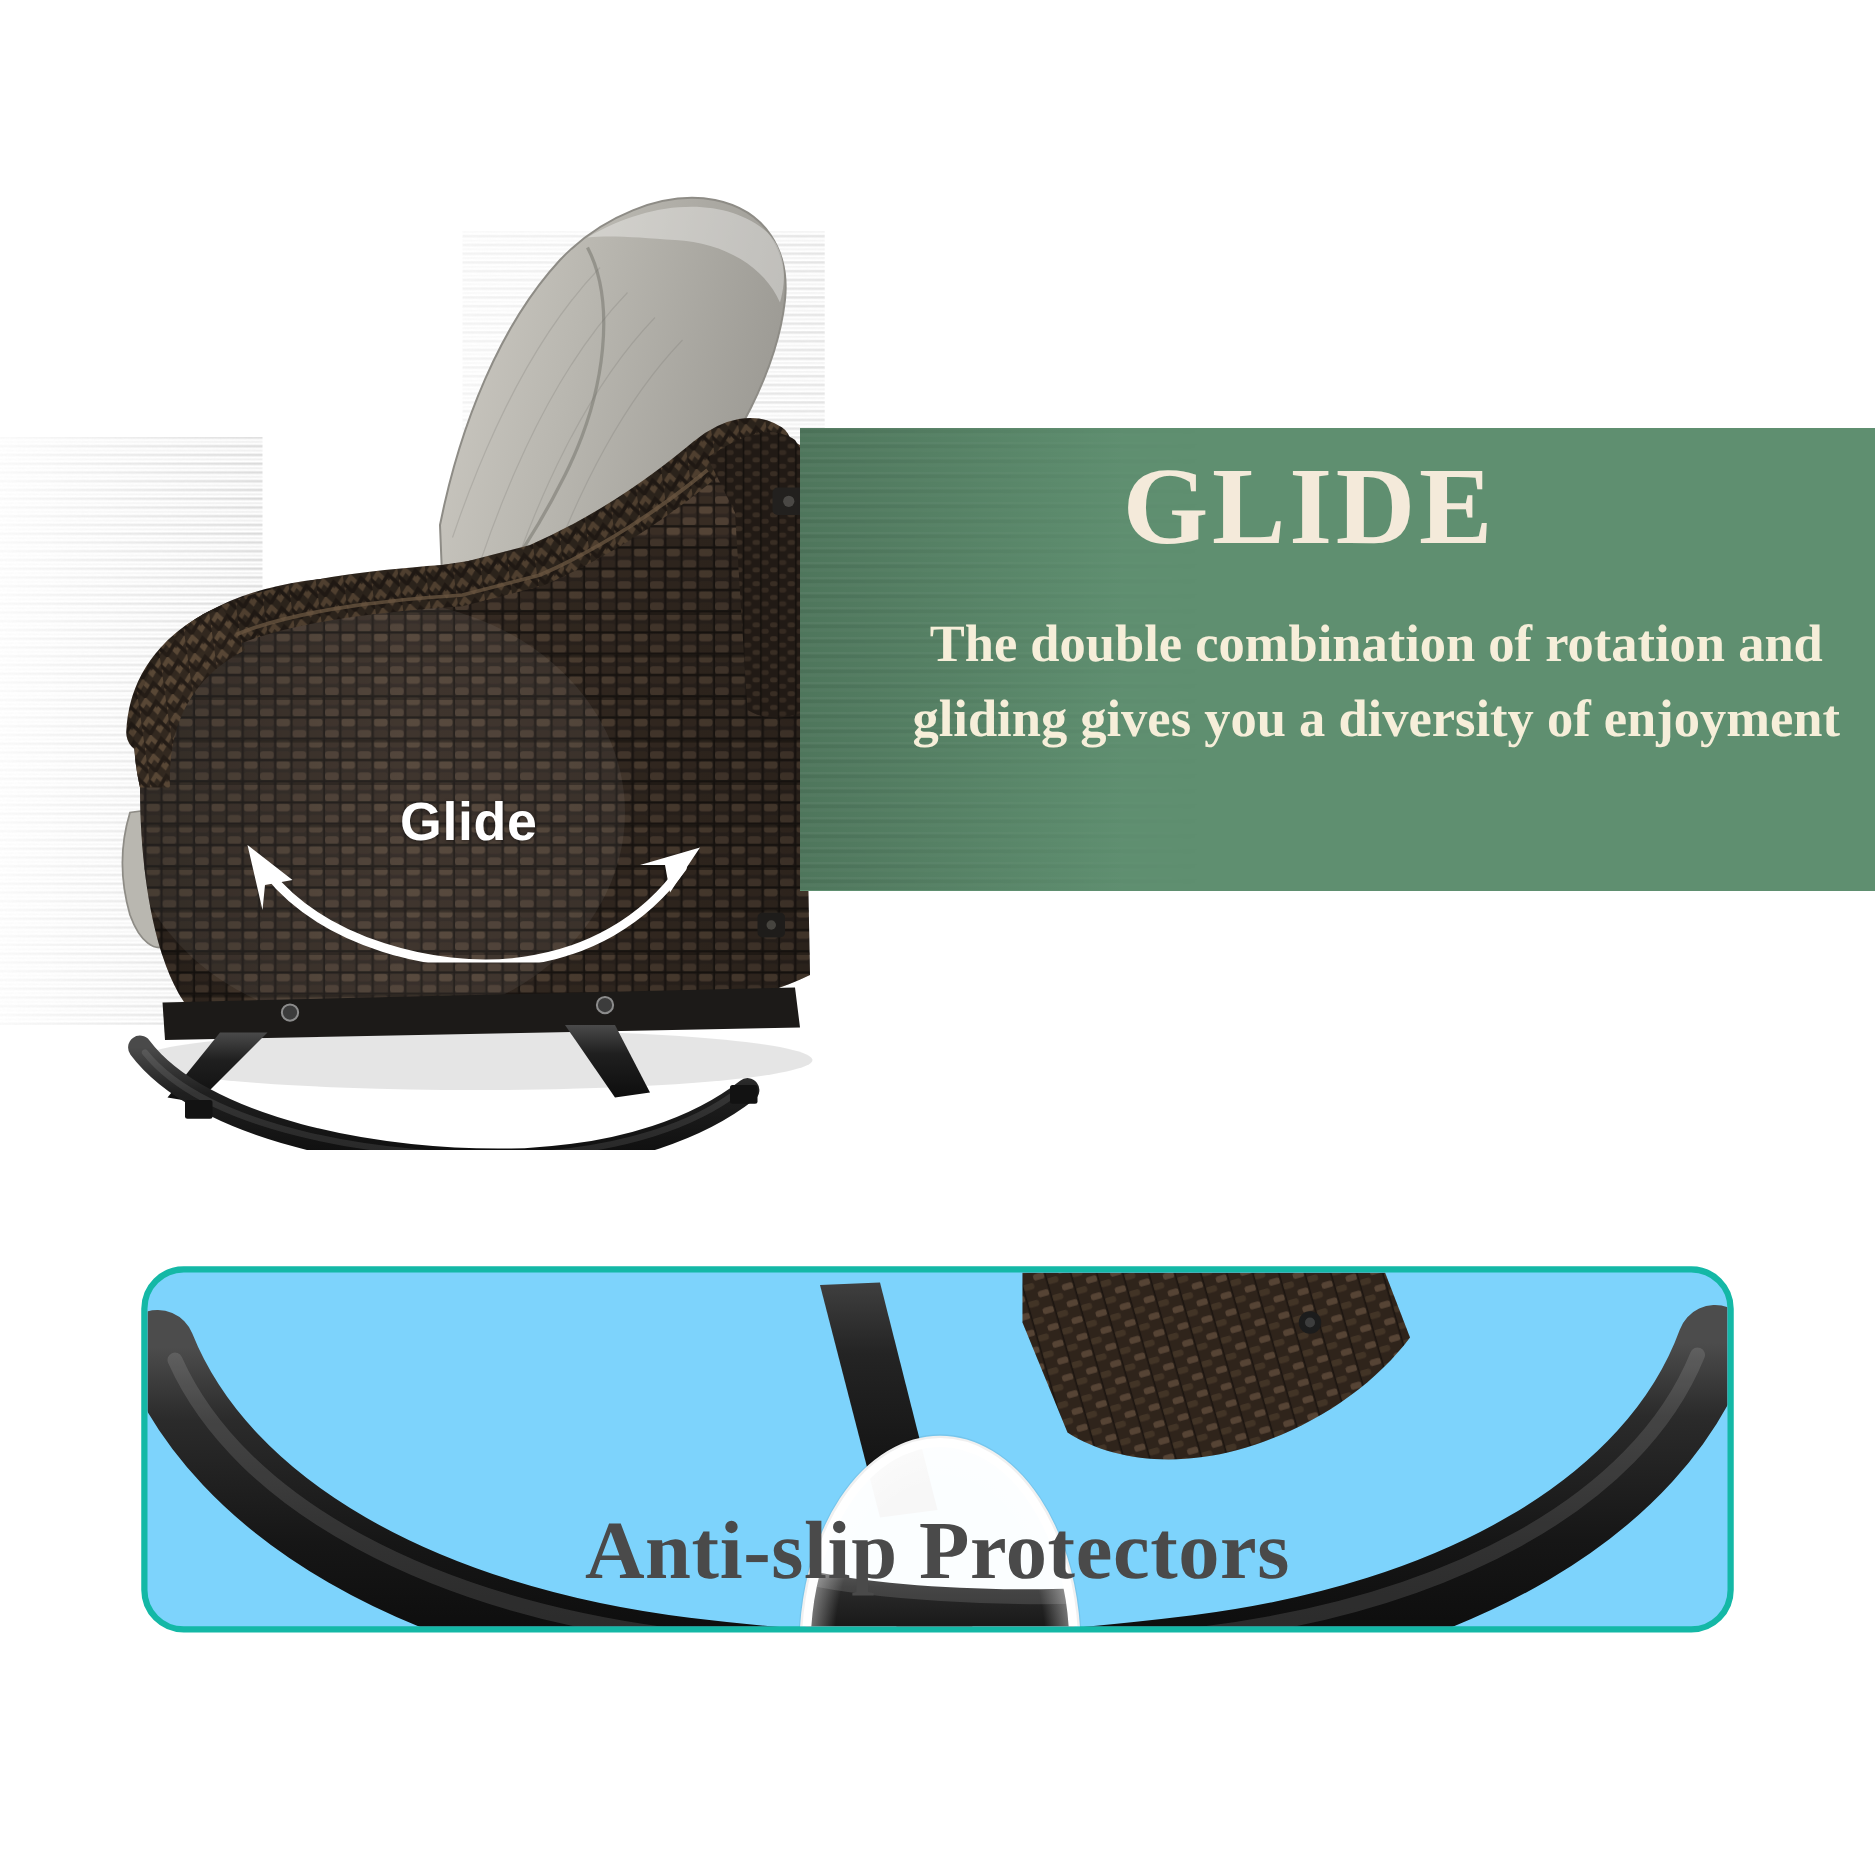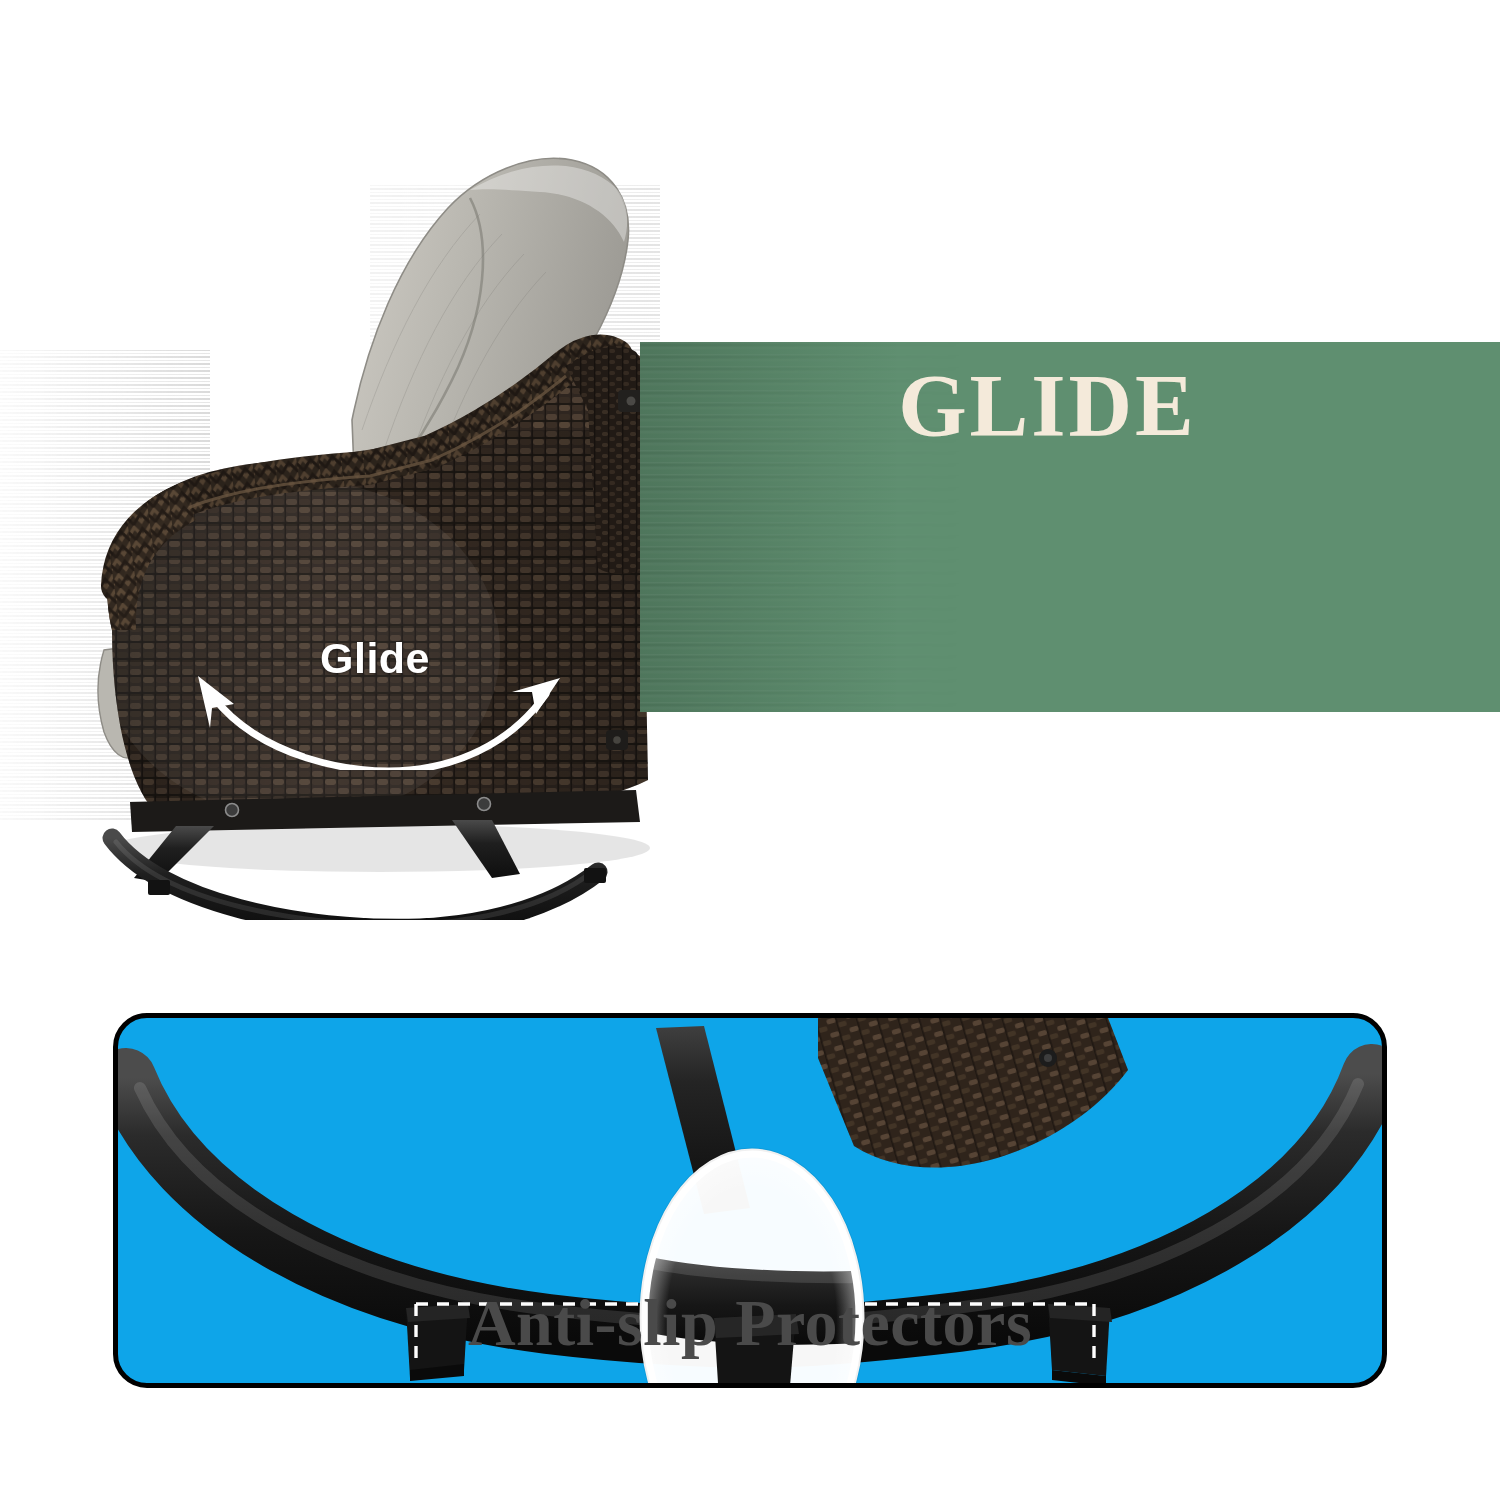--- a/index.html
+++ b/index.html
@@ -70,24 +70,24 @@
     color:#ffffff;
     font-family:"Liberation Sans", sans-serif;
     font-weight:700;
     font-size:43px;
     letter-spacing:0.5px;
     text-shadow:0 1px 3px rgba(0,0,0,0.45);
   }
 
   
   #bottom-panel {
-    position:absolute; left:113px; top:1013px; width:1274px; height:375px;
-    border:5px solid #000000;
+    position:absolute; left:113px; top:1013px; width:1274px; height:293px;
+    border:5px solid #14b8a6;
     border-radius:34px;
-    background:#0ea5e9;
+    background:#7dd3fc;
     overflow:hidden;
   }
   #antislip-caption {
     position:absolute; left:0; bottom:22px; width:100%;
     text-align:center;
     color:#4a4a4a;
     font-family:"Liberation Serif", serif;
     font-weight:700;
     font-size:66px;
     letter-spacing:0.5px;
@@ -291,20 +291,21 @@
           <rect x="368" y="832" width="26" height="16" rx="2" fill="#121212"></rect>
           <rect x="584" y="778" width="22" height="15" rx="2" fill="#121212"></rect>
         </g>
       </svg>
     </div>
 
     <div id="green-panel">
       <div class="streaks"></div>
       <div class="leftfade"></div>
       <div id="glide-heading">GLIDE</div>
+      <div id="glide-body">The double combination of rotation and gliding gives you a diversity of enjoyment</div>
     </div>
 
     <div id="glide-arrow-group">
       <div id="glide-arrow-label">Glide</div>
       <svg width="450" height="140" viewBox="0 0 450 140">
 
         <path d="M64 68 C 110 126, 200 146, 260 140 C 320 134, 366 106, 396 64" fill="none" stroke="#ffffff" stroke-width="7" stroke-linecap="round"></path>
 
         <path d="M48 46 L 84 74 L 62 78 L 60 98 Z" fill="#ffffff"></path>
 

